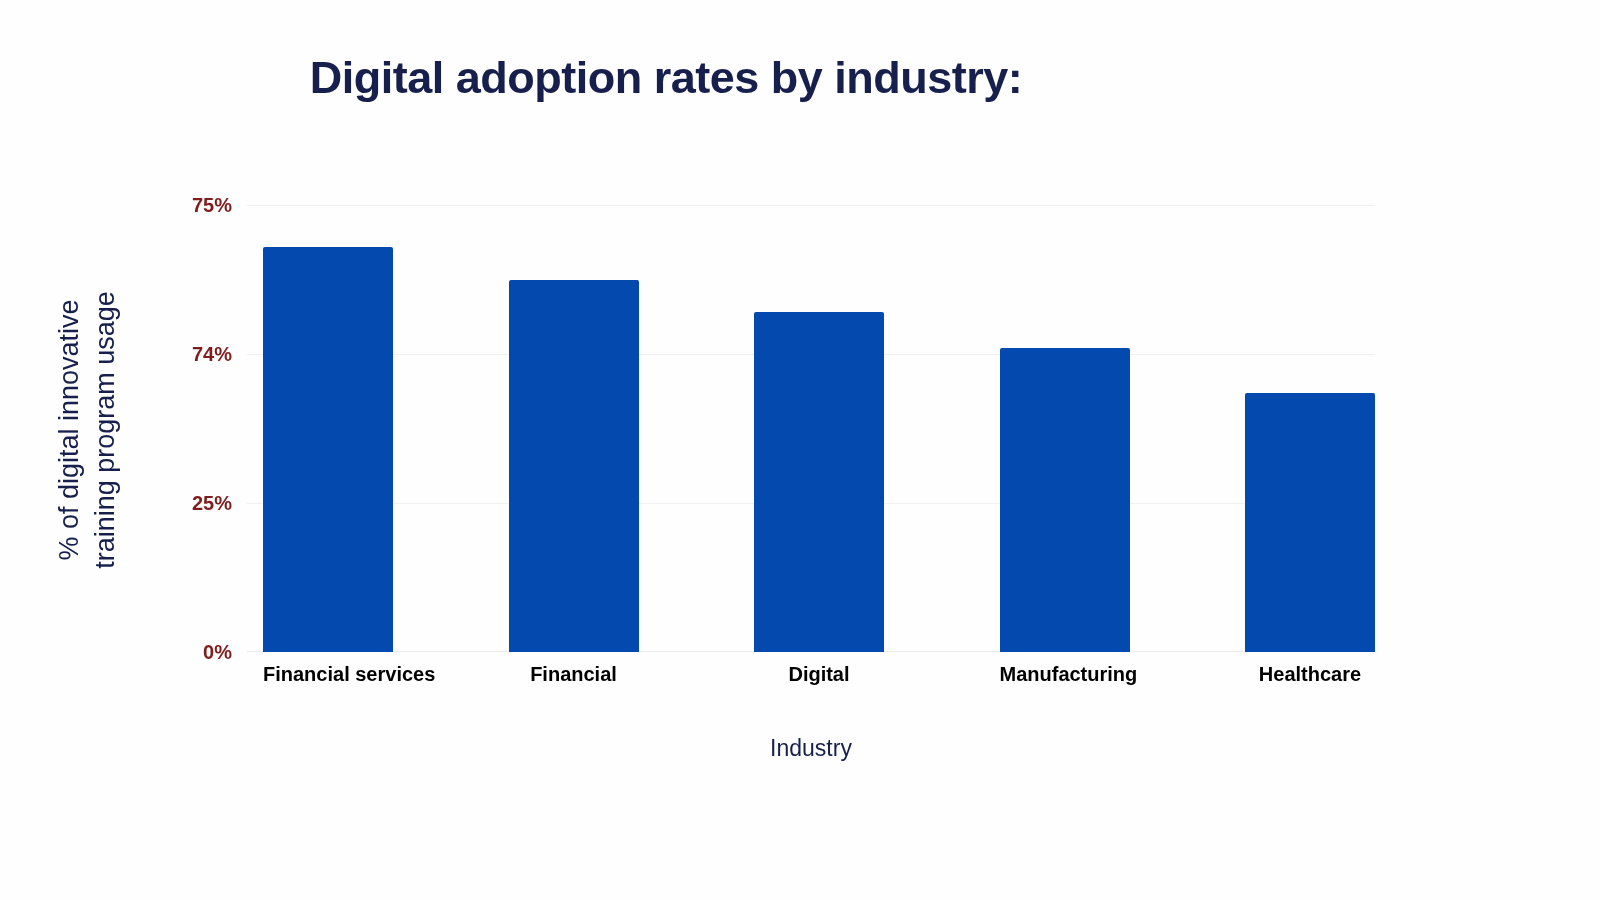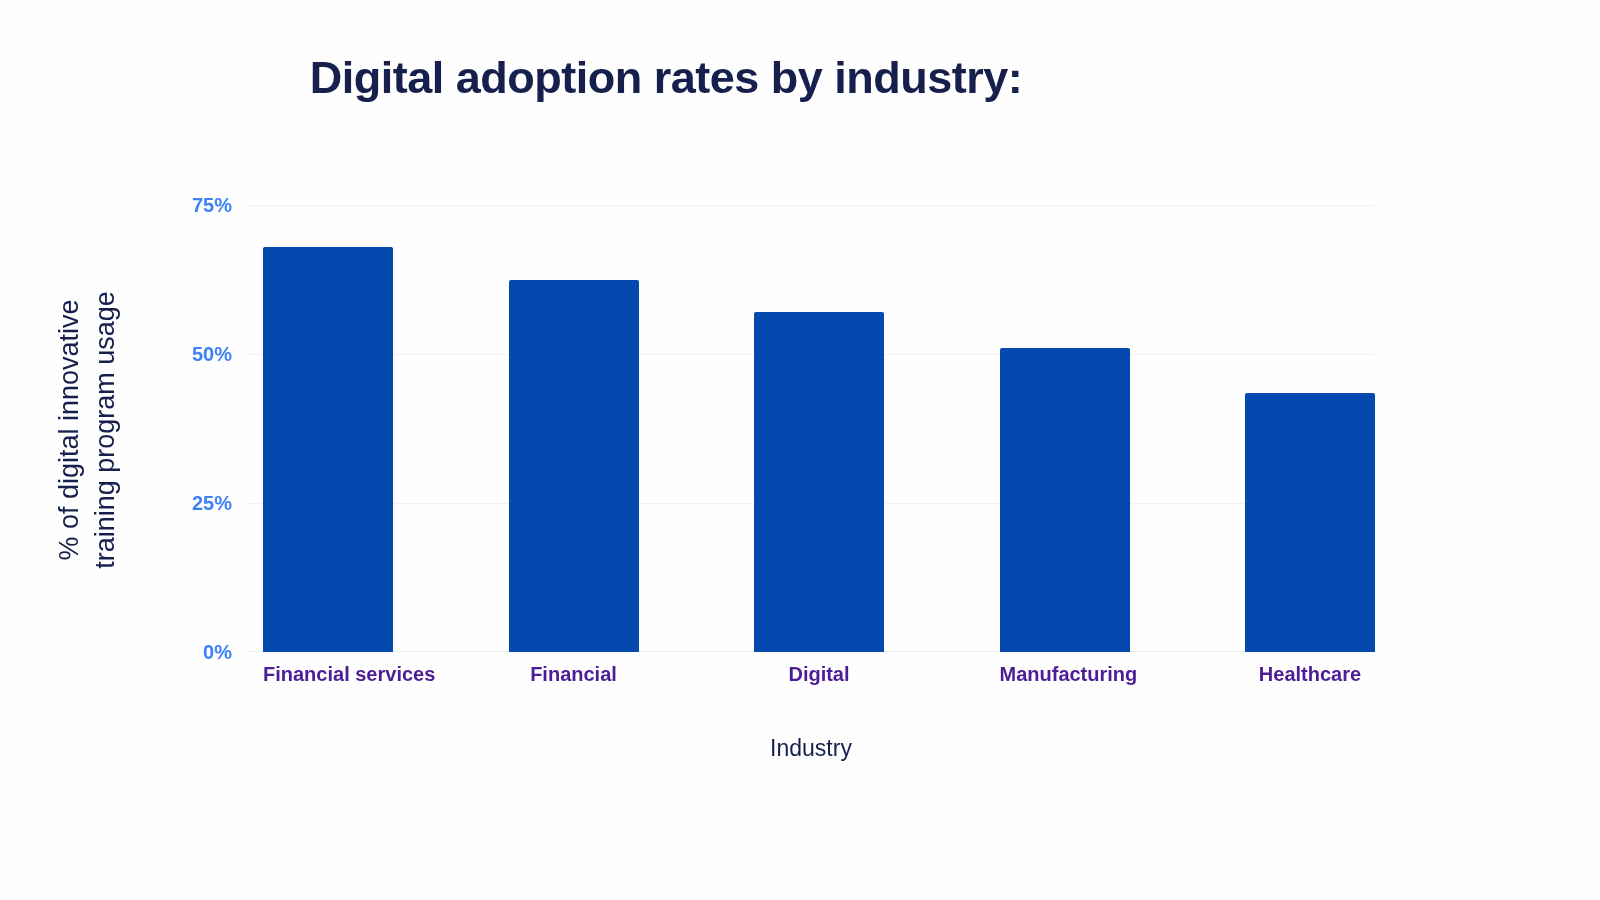--- a/index.html
+++ b/index.html
@@ -88,40 +88,40 @@
     border-radius: 2px 2px 0 0;
   }
 
   
   .ytick {
     position: absolute;
     right: 1368px;       
     text-align: right;
     font-size: 20px;
     font-weight: bold;
-    color: #3b82f6;
+    color: #7f1d1d;
     white-space: nowrap;
     transform: translateY(-50%);
   }
 
   
   #xticks {
     position: absolute;
     left: 263px;
     top: 663px;
     width: 1112px;
     display: flex;
     justify-content: space-between;
   }
   .xtick {
     width: 130px;
     text-align: center;
     font-size: 20px;
     font-weight: bold;
-    color: #4c1d95;
+    color: #000000;
     white-space: nowrap;
   }
 
   
   #ylabel {
     position: absolute;
     left: 0px;
     top: 0px;
     width: 175px;
     height: 900px;
@@ -161,21 +161,21 @@
   <div id="chart-title">Digital adoption rates by industry:</div>
 
   <div id="ylabel">
     <div id="ylabel-inner">
       <span class="line">% of digital innovative</span>
       <span class="line">training program usage</span>
     </div>
   </div>
 
   <div class="ytick" style="top:205px;">75%</div>
-  <div class="ytick" style="top:354px;">50%</div>
+  <div class="ytick" style="top:354px;">74%</div>
   <div class="ytick" style="top:503px;margin-left:20px;">25%</div>
   <div class="ytick" style="top:652px;">0%</div>
 
   <div id="plot-area">
     <div class="gridline" style="top: 0px; background: rgb(241, 241, 241);"></div>
     <div class="gridline" style="top: 149px; background: rgb(241, 241, 241);"></div>
     <div class="gridline" style="top: 298px; background: rgb(241, 241, 241);"></div>
     <div class="gridline baseline" style="top: 446px; background: rgb(236, 236, 236);"></div>
 
     <div id="bars-layer">

